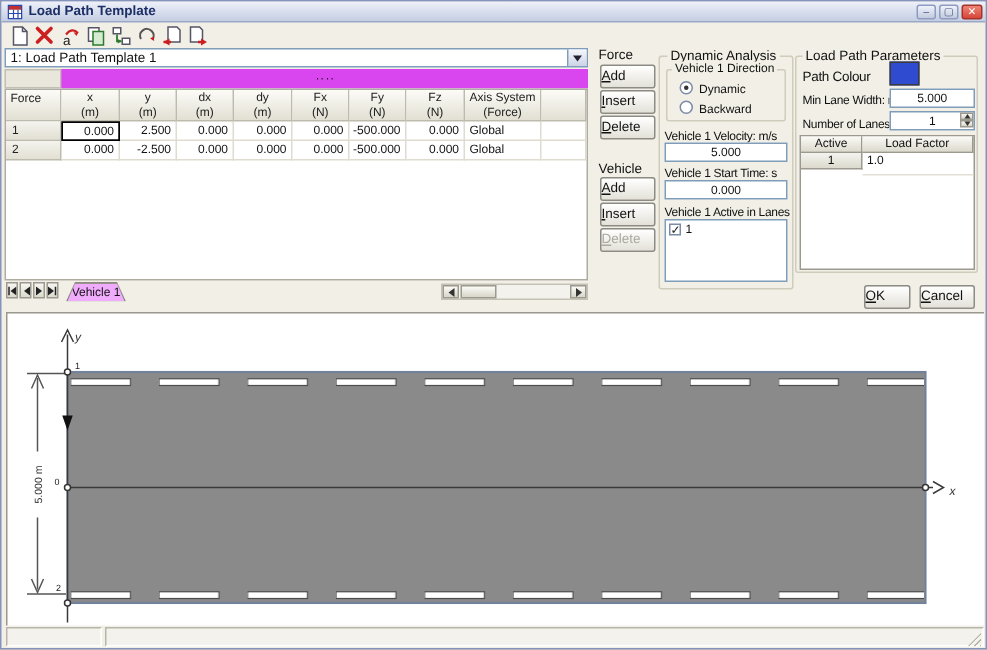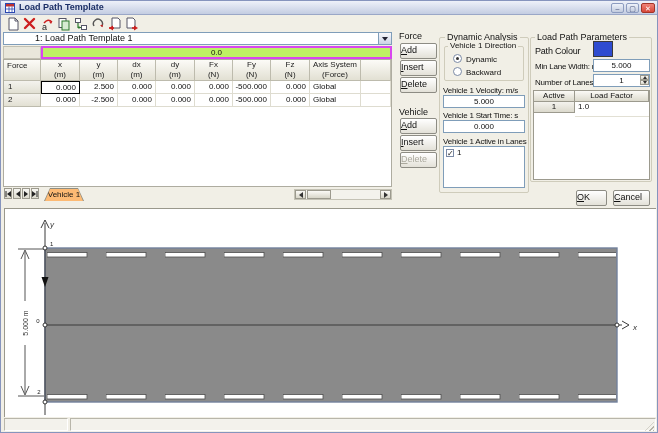--- a/index.html
+++ b/index.html
@@ -15,29 +15,29 @@
   .winbtn{width:13px;height:10px;margin-left:2px;border-radius:2px;font-size:7px;line-height:9px;
     text-align:center;border:1px solid #8d9cc0;background:linear-gradient(#eef2fa,#c2cbde);color:#44507a;}
   .winbtn.close{background:linear-gradient(#f08377,#d6473a);border-color:#a23428;color:#fff;width:14px;}
 
   
   .toolbar{position:absolute;left:0;top:14px;width:100%;height:17px;display:flex;align-items:center;padding-left:3px;}
   .tbtn{width:17px;height:16px;display:flex;align-items:center;justify-content:center;}
 
   
   .combo{position:absolute;left:2px;top:31px;width:389px;height:13px;background:#fff;
-    border:1px solid #7f9db9;font-size:9px;display:flex;align-items:center;padding-left:28px;}
+    border:1px solid #7f9db9;font-size:9px;display:flex;align-items:center;}
   .combo .combo-text{flex:1;padding-left:3px;line-height:11px;color:#111;}
   .combo .combo-arrow{width:13px;height:11px;background:linear-gradient(#f6f7fb,#ccd4e6);
     border-left:1px solid #7f9db9;display:flex;align-items:center;justify-content:center;}
   .tri-down{width:0;height:0;border-left:3px solid transparent;border-right:3px solid transparent;border-top:4px solid #223;}
   .corner-cell{position:absolute;left:2px;top:45px;width:38px;height:13px;background:#e9e7db;
     border:1px solid #c2c0b2;}
-  .editbar{position:absolute;left:40px;top:45px;width:351px;height:13px;border:2px solid #d946ef;
-    background:#bef264;font-size:8px;padding:0 2px;color:#111;text-align:center;}
+  .editbar{position:absolute;left:40px;top:45px;width:351px;height:13px;border:6px solid #d946ef;
+    background:#d946ef;font-size:8px;padding:0 2px;color:#111;text-align:center;}
 
   
   .grid{position:absolute;left:2px;top:58px;width:389px;height:128px;background:#fff;border:1px solid #aeaca0;}
   .trow{display:grid;grid-template-columns:37px 39px 38px 38px 39px 38px 38px 39px 51px minmax(0,1fr);}
   .gh{background:linear-gradient(#fcfbf7,#e2e0d3);border-right:1px solid #bdbbad;border-bottom:1px solid #bdbbad;
     font-size:8px;text-align:center;color:#222;height:21px;display:flex;flex-direction:column;justify-content:center;line-height:10px;}
   .gh.corner{align-items:flex-start;justify-content:flex-start;padding:1px 0 0 3px;}
   .gc{height:13px;font-size:8px;line-height:12px;border-right:1px solid #dedcd0;border-bottom:1px solid #dedcd0;
     color:#111;overflow:hidden;white-space:nowrap;}
   .gc.num{text-align:right;padding-right:3px;}
@@ -45,21 +45,21 @@
   .gr-h{height:13px;background:linear-gradient(#f4f3ee,#e2e0d3);border-right:1px solid #bdbbad;
     border-bottom:1px solid #bdbbad;font-size:8px;line-height:12px;padding-left:4px;color:#222;}
   .gc.selected{outline:1px solid #000;outline-offset:-1px;border:1px solid #000;line-height:11px;}
 
   
   .tabbar{position:absolute;left:2px;top:187px;width:389px;height:13px;}
   .navbtn{position:absolute;top:0;width:8px;height:11px;background:linear-gradient(#f7f6f2,#dcdacd);
     border:1px solid #9c9a8e;display:flex;align-items:center;justify-content:center;}
   .tab-outer{position:absolute;left:41px;top:0;width:40px;height:13px;background:#8f8d81;
     clip-path:polygon(6px 0,calc(100% - 6px) 0,100% 100%,0 100%);}
-  .tab-inner{position:absolute;left:1px;top:1px;right:1px;bottom:0;background:#fdba74;
+  .tab-inner{position:absolute;left:1px;top:1px;right:1px;bottom:0;background:#f0abfc;
     clip-path:polygon(5px 0,calc(100% - 5px) 0,100% 100%,0 100%);
     font-size:8px;text-align:center;line-height:12px;color:#111;}
   .hscroll{position:absolute;left:291px;top:1px;width:98px;height:11px;background:#f3f2ec;border:1px solid #c4c2b5;}
   .sbtn{position:absolute;top:0;width:11px;height:9px;background:linear-gradient(#fbfaf6,#d8d6c9);
     border:1px solid #9c9a8e;display:flex;align-items:center;justify-content:center;}
   .sthumb{position:absolute;left:12px;top:0;width:24px;height:9px;background:linear-gradient(#fbfaf6,#d8d6c9);border:1px solid #9c9a8e;}
   .tri-l{width:0;height:0;border-top:3px solid transparent;border-bottom:3px solid transparent;border-right:4px solid #333;}
   .tri-r{width:0;height:0;border-top:3px solid transparent;border-bottom:3px solid transparent;border-left:4px solid #333;}
 
   

